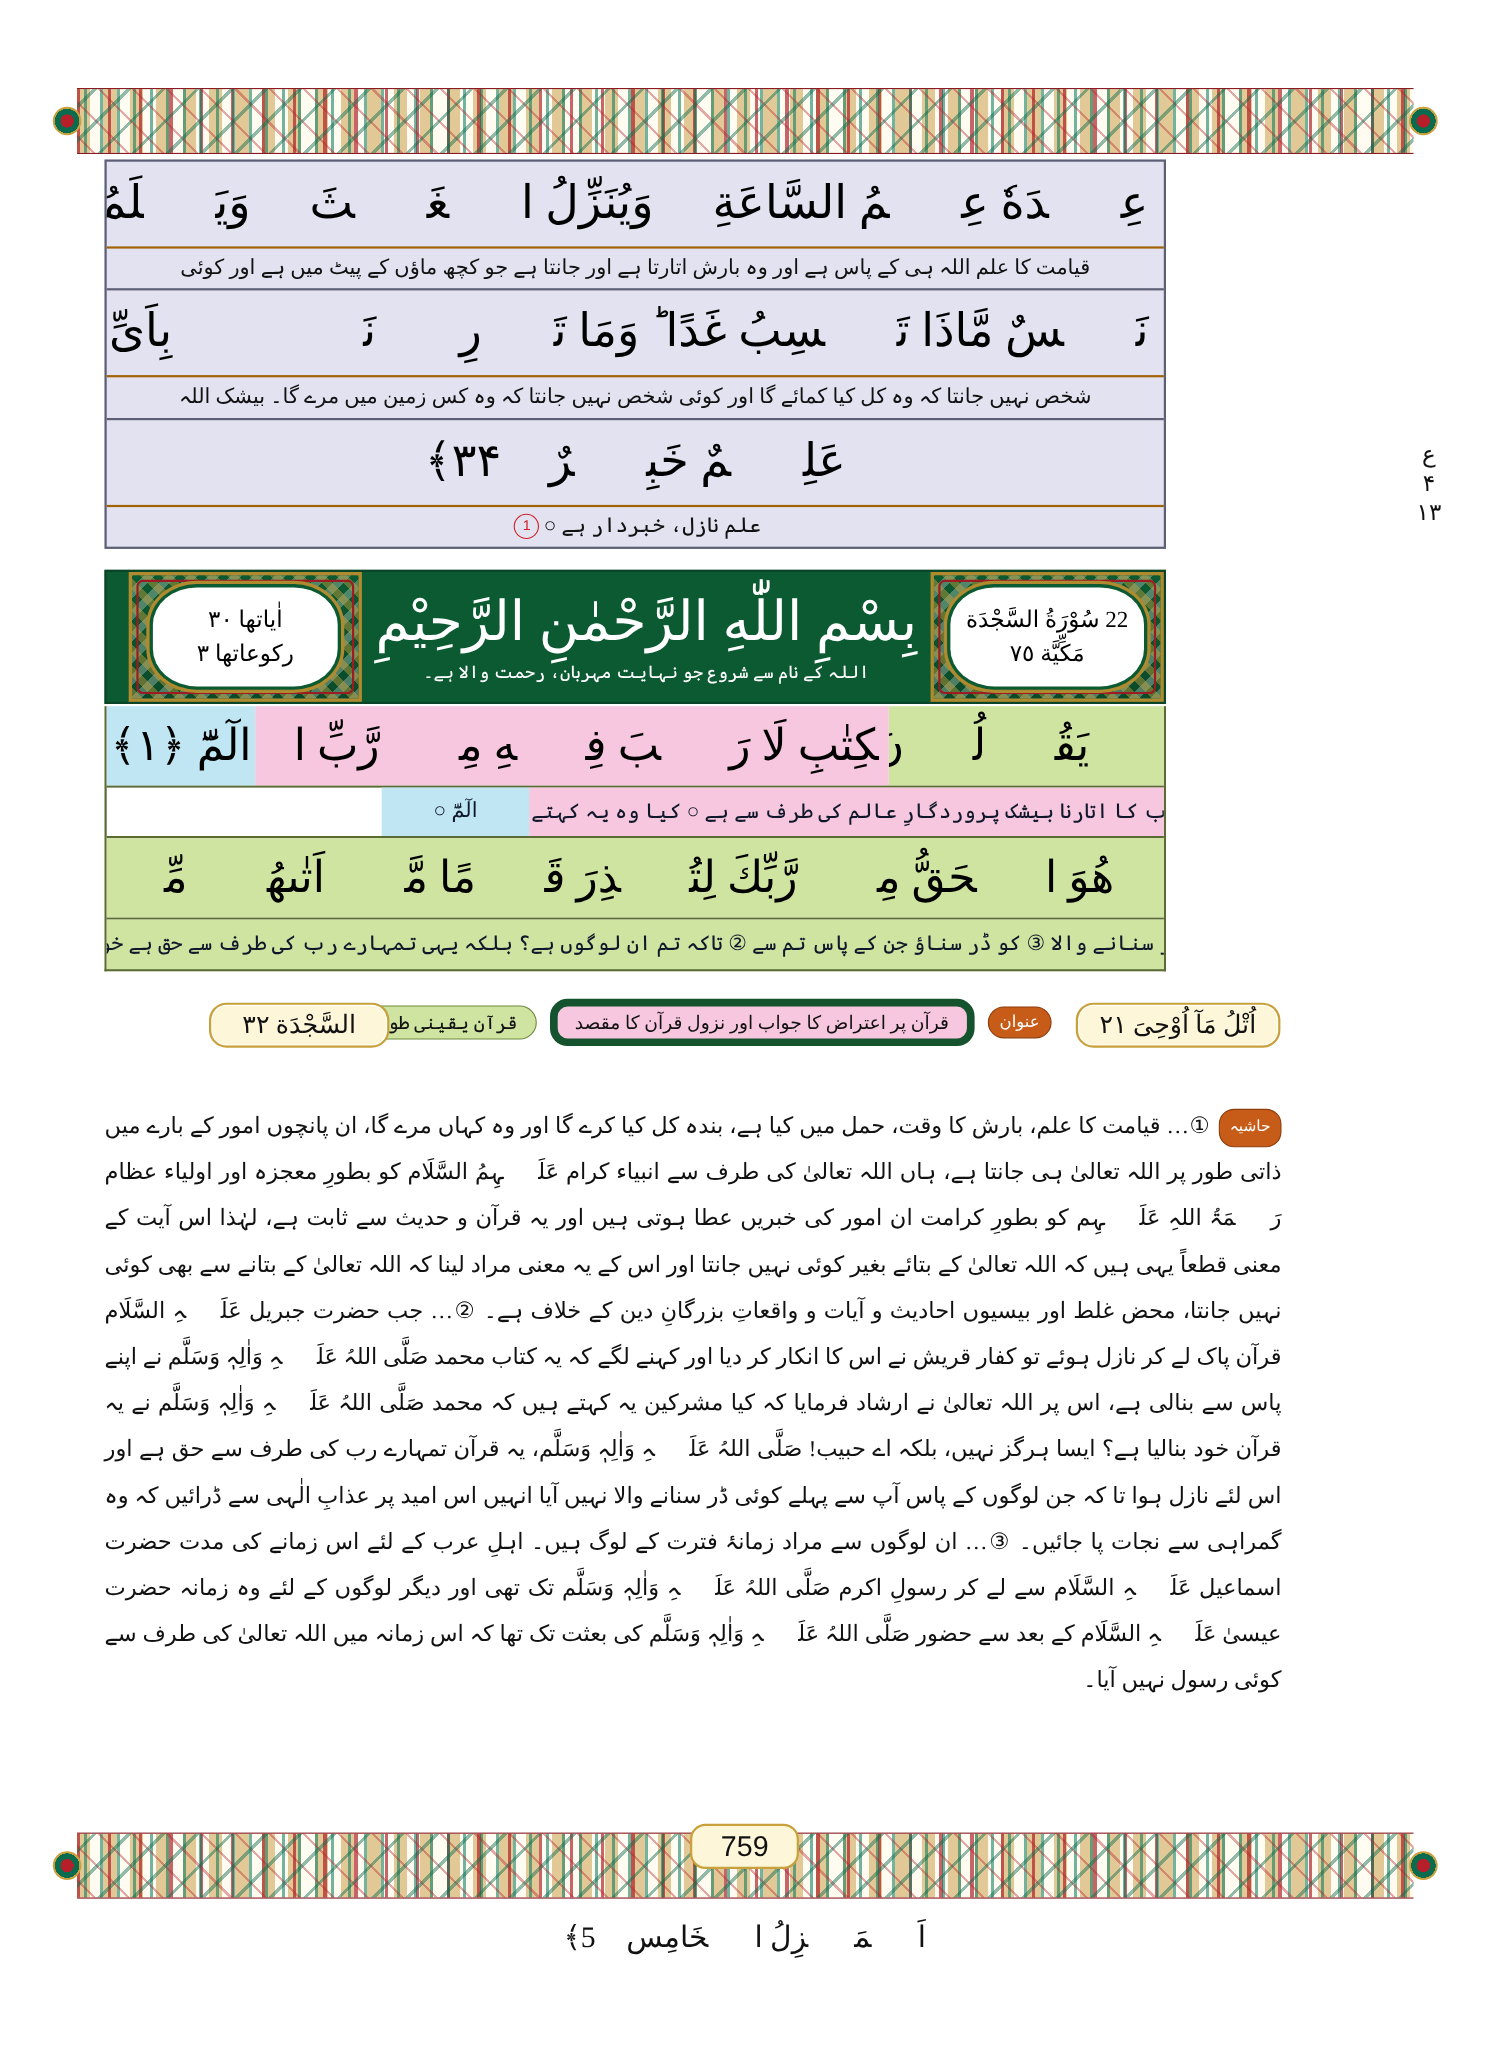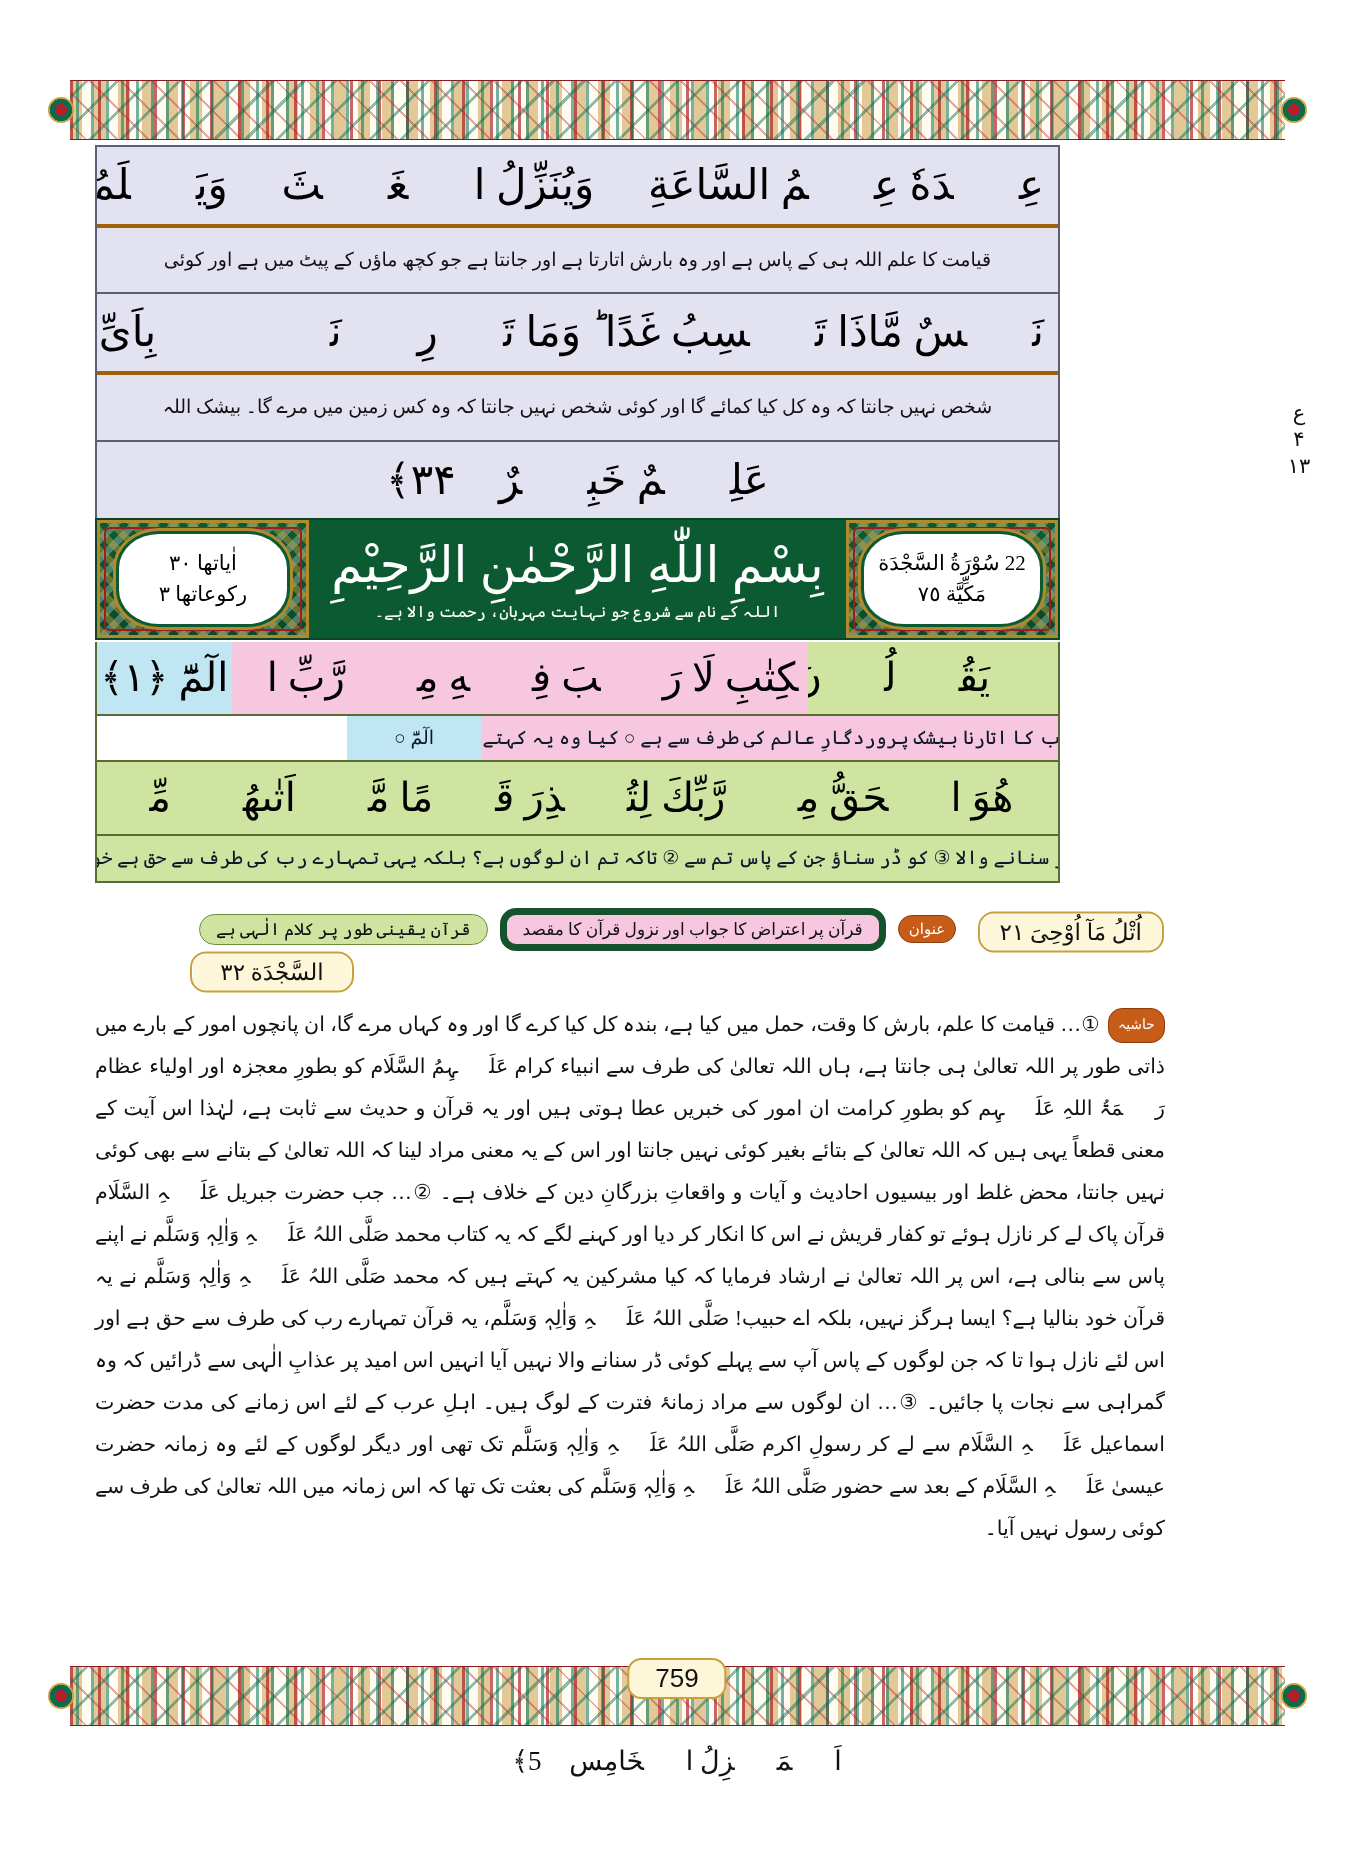--- a/index.html
+++ b/index.html
@@ -43,52 +43,53 @@
   .cartouche{
     position:absolute;top:50%;transform:translateY(-50%);
     background:#fdf6d8;border:2px solid #c8a13c;border-radius:16px;
     padding:5px 20px;min-width:120px;text-align:center;z-index:4;
     box-shadow:0 0 0 1px #fff inset;
   }
   .cartouche span{
     font-family:"Liberation Serif","DejaVu Serif",serif;
     font-size:23px;color:#111;direction:rtl;white-space:nowrap;
   }
-  #cart-surah{left:190px;margin-top:40px;}
+  #cart-surah{left:190px;}
   #cart-para{right:190px;}
 
   
   .block{position:absolute;left:95px;width:965px;box-sizing:border-box;}
   #top-block{top:145px;border:2px solid #5d5f74;background:#e3e2f0;}
   .ar-line{
     direction:rtl;text-align:center;color:#000;
     font-family:"Liberation Serif","DejaVu Serif",serif;
     font-size:42px;line-height:1.55;padding:6px 14px;
     white-space:nowrap;overflow:hidden;
   }
   .ur-line{
     direction:rtl;text-align:center;color:#111;
     font-family:"Liberation Serif","DejaVu Serif",serif;
-    font-size:19px;line-height:1.7;padding:16px 16px;
-    border-top:4px solid #a16207;border-bottom:2px solid #5d5f74;
+    font-size:19px;line-height:1.7;padding:2px 16px;
+    border-top:2px solid #a16207;border-bottom:2px solid #5d5f74;
     white-space:nowrap;overflow:hidden;
   }
   .ur-line.last{border-bottom:none;}
 
   
   #side-marker{
     position:absolute;right:38px;top:400px;width:34px;text-align:center;
     direction:rtl;font-size:21px;color:#111;line-height:1.25;
   }
 
   
   #bism-banner{
     position:absolute;left:95px;top:518px;width:965px;height:122px;
     background:#0c5a32;border:2px solid #0a4527;display:flex;align-items:stretch;
     box-sizing:border-box;
+    padding-left:20px;
   }
   .bism-side{
     width:212px;position:relative;flex:0 0 212px;
     background:
       repeating-linear-gradient(45deg, rgba(200,161,60,.45) 0 7px, transparent 7px 14px),
       repeating-linear-gradient(-45deg, rgba(255,255,255,.28) 0 7px, transparent 7px 14px),
       linear-gradient(#0c5a32,#0a4a2a);
     border:3px solid #b08a2e;box-sizing:border-box;
     display:flex;align-items:center;justify-content:center;
   }

